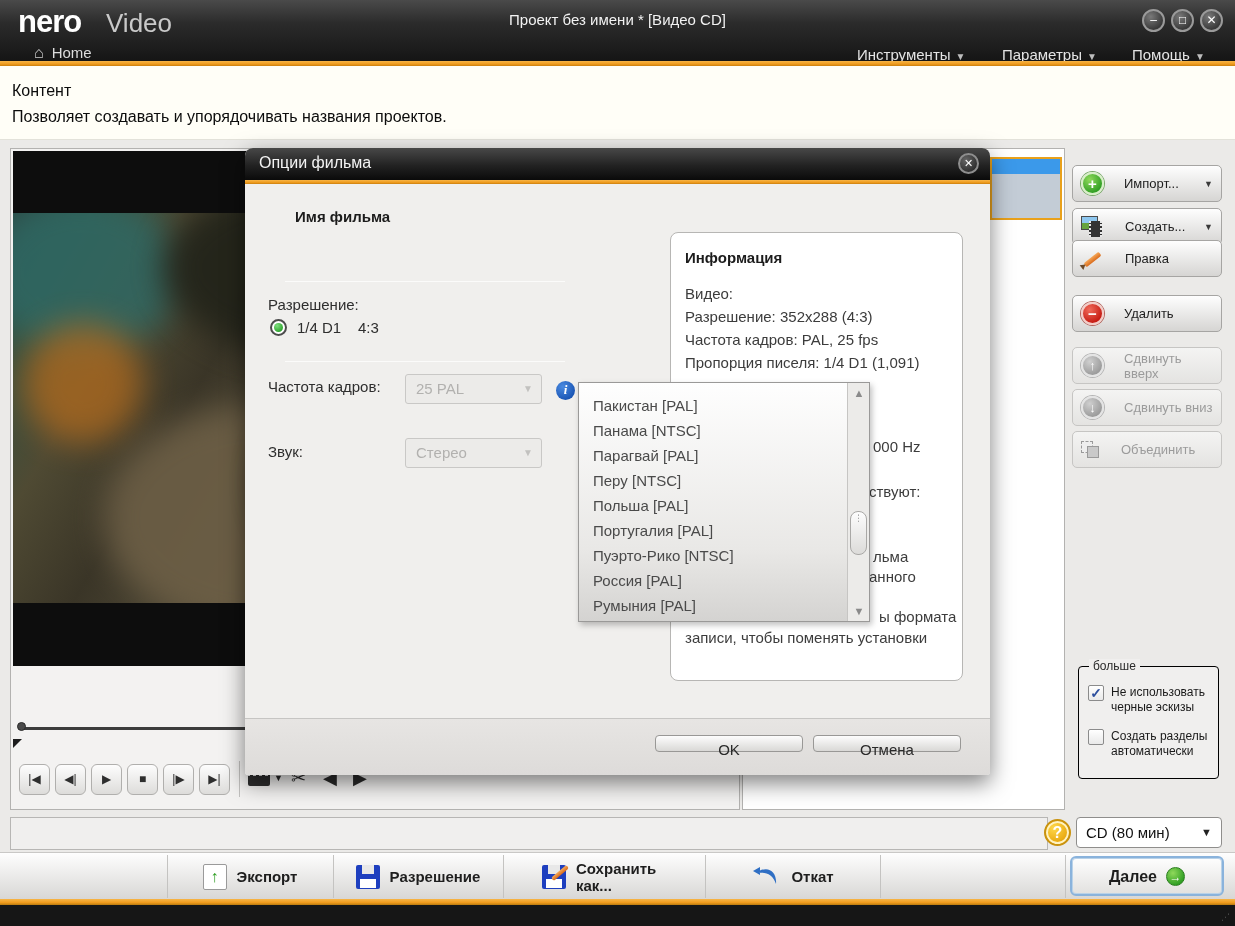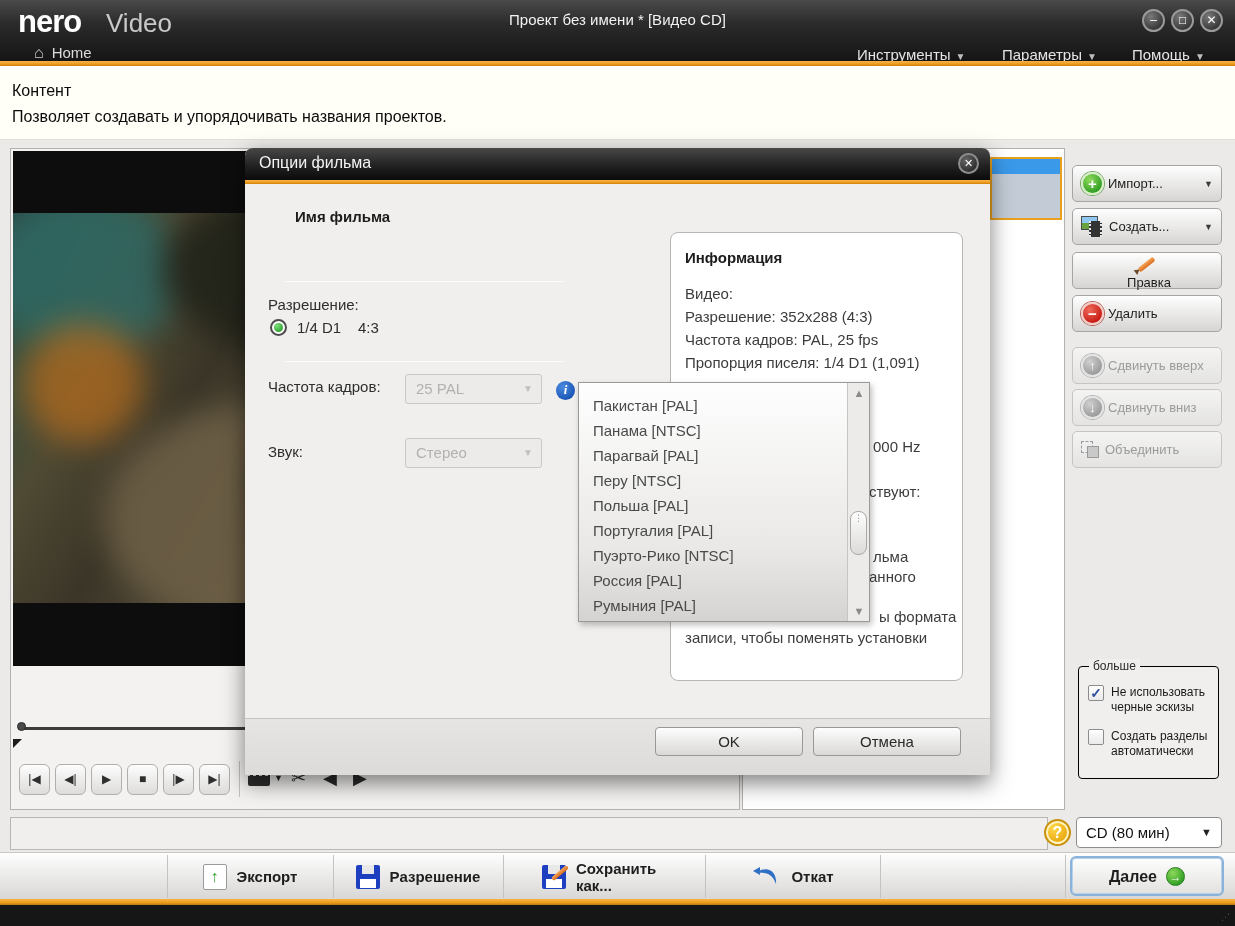--- a/index.html
+++ b/index.html
@@ -49,21 +49,21 @@
 
   
   #list-panel { left:742px; top:148px; width:323px; height:662px; background:#fff; border:1px solid #b3b2b0; }
   #sel-item { position:absolute; left:247px; top:8px; width:72px; height:63px; border:2px solid #e9a11b; background:#c3ccd6; }
   #sel-item .bar { position:absolute; left:0; top:0; width:100%; height:15px; background:#3b99ea; }
 
   
   .side-btn { position:absolute; left:1072px; width:150px; height:37px; border:1px solid #a6a5a3; border-radius:5px;
     background:linear-gradient(#fefefe,#d6d5d3); display:flex; align-items:center; padding:0 8px; cursor:pointer; }
   .side-btn.disabled { border-color:#c6c5c3; background:linear-gradient(#f4f4f3,#e4e3e1); cursor:default; }
-  .side-btn .lbl { font-size:13px; color:#1d1d1d; margin-left:4px; }
+  .side-btn .lbl { font-size:13px; color:#1d1d1d; margin-left:20px; }
   .side-btn.disabled .lbl { color:#9b9b9b; }
   .side-btn .caret { margin-left:auto; font-size:9px; color:#3a3a3a; }
   .ic-circle { width:23px; height:23px; border-radius:50%; flex:none; position:relative;
     display:flex; align-items:center; justify-content:center; color:#fff; font-weight:bold; font-size:15px; }
   .ic-import { background:radial-gradient(circle at 35% 30%, #8fd95b, #2f9e23 75%); border:2px solid #d9efc9; box-shadow:0 0 0 1px #7aa86a; }
   .ic-delete { background:radial-gradient(circle at 35% 30%, #f06a5a, #c51a12 75%); border:2px solid #f3cdc8; box-shadow:0 0 0 1px #b4675f; }
   .ic-move { background:radial-gradient(circle at 35% 30%, #cfcfcf, #9a9a9a 75%); border:2px solid #e4e4e4; box-shadow:0 0 0 1px #b5b5b5; color:#fff; font-size:13px; }
   .ic-create { width:24px; height:22px; flex:none; position:relative; }
   .ic-create .pic { position:absolute; left:0; top:0; width:17px; height:14px; background:linear-gradient(#8ec7ef 50%,#66a33e 50%); border:1px solid #4a4a4a; }
   .ic-create .film { position:absolute; left:8px; top:5px; width:13px; height:16px; background:#333; border-left:2px dotted #e8e8e8; border-right:2px dotted #e8e8e8; }
@@ -155,21 +155,21 @@
   .list-item { position:absolute; left:0; width:312px; height:25px; padding-left:14px; font-size:15px; color:#4a4a4a;
     line-height:25px; cursor:pointer; }
   #list-scroll { position:absolute; right:0; top:0; width:22px; height:100%; background:#ecebe9; border-left:1px solid #c6c5c3; }
   .scroll-arrow { position:absolute; left:0; width:22px; text-align:center; font-size:11px; color:#8a8a8a; cursor:pointer; }
   #scroll-thumb { position:absolute; left:2px; top:128px; width:17px; height:44px; background:linear-gradient(#fdfdfd,#dcdbd9);
     border:1px solid #a9a8a6; border-radius:8px; color:#8a8a8a; font-size:9px; text-align:center; line-height:13px; cursor:grab; }
 
   
   #dlg-footer { position:absolute; left:0; top:570px; width:100%; height:57px; background:linear-gradient(#e7e5e3,#dddbd9);
     border-top:1px solid #c6c5c3; border-radius:0 0 3px 3px; }
-  .dlg-btn { position:absolute; top:8px; width:148px; height:29px; background:linear-gradient(#fdfdfd,#d9d8d6);
+  .dlg-btn { position:absolute; top:16px; width:148px; height:17px; background:linear-gradient(#fdfdfd,#d9d8d6);
     border:1px solid #999896; border-radius:4px; font-size:15px; color:#2a2a2a; text-align:center; line-height:28px; cursor:pointer; }
 </style>
 </head>
 <body>
 
 <div id="app">
 
   <div id="topbar" class="abs">
     <span class="logo-nero">nero</span>
     <span class="logo-video">Video</span>
@@ -231,21 +231,21 @@
     <span class="caret">▼</span>
   </div>
   <div class="side-btn" style="top:208px;">
     <span class="ic-create">
         <span class="pic"></span>
         <span class="film"></span>
       </span>
     <span class="lbl">Создать...</span>
     <span class="caret">▼</span>
   </div>
-  <div class="side-btn" style="top:252px;flex-direction:column;">
+  <div class="side-btn" style="top:240px;">
     <span class="ic-pencil">
         <span class="body"></span>
         <span class="tip"></span>
       </span>
     <span class="lbl">Правка</span>
   </div>
   <div class="side-btn" style="top:295px;">
     <span class="ic-circle ic-delete">−</span>
     <span class="lbl">Удалить</span>
   </div>

